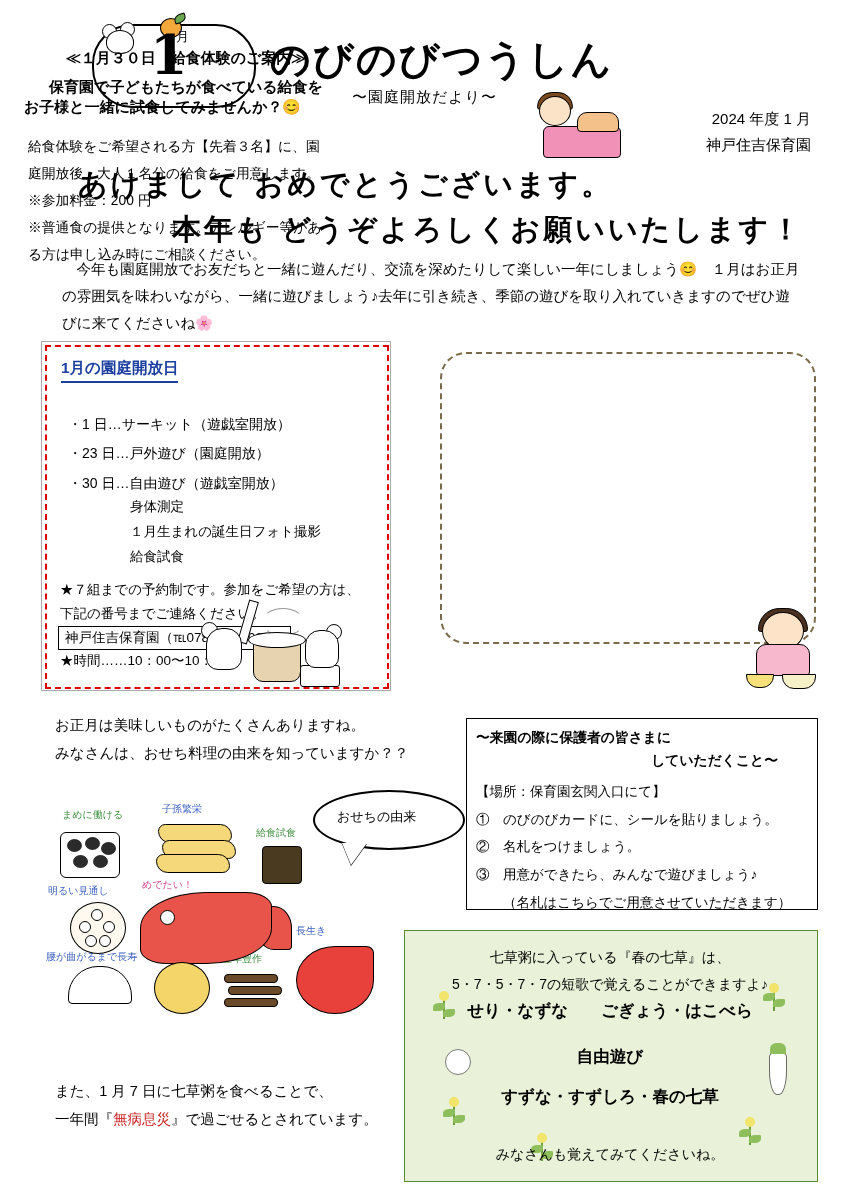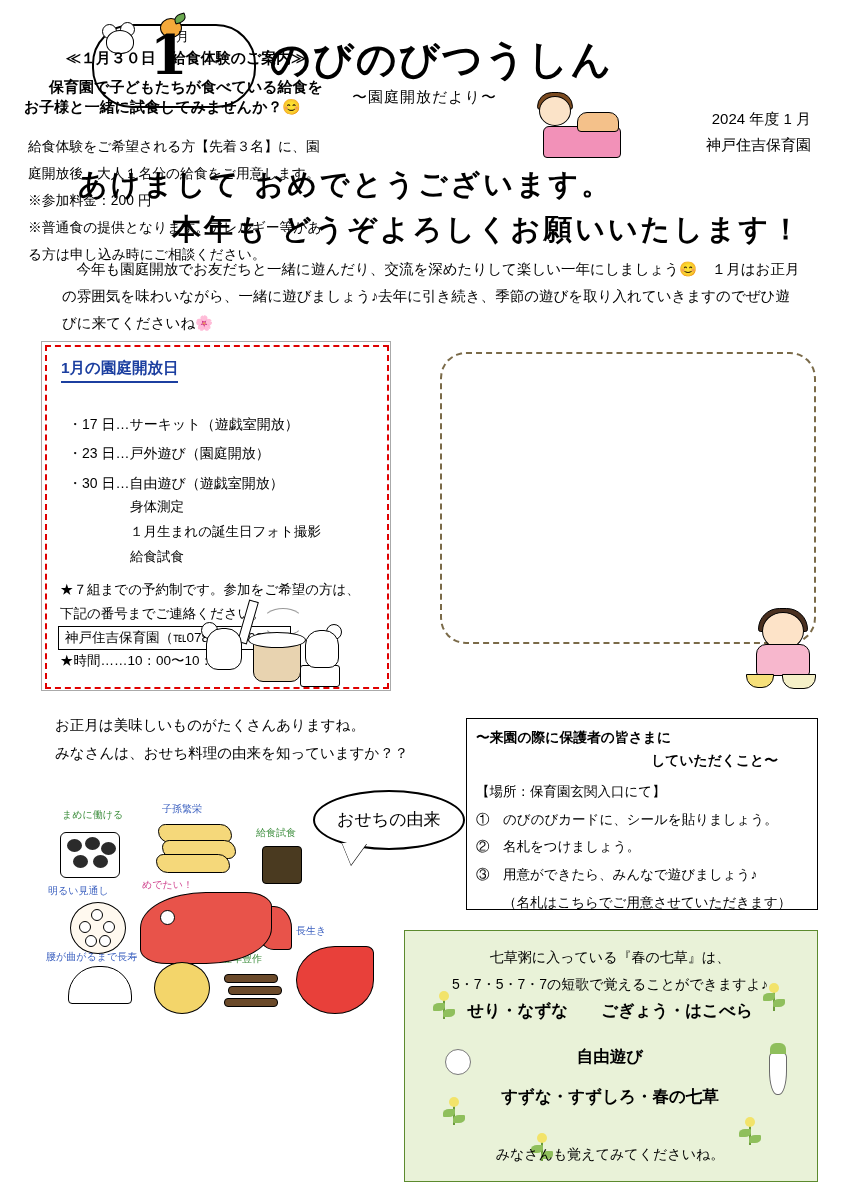--- a/index.html
+++ b/index.html
@@ -407,21 +407,21 @@
     position: absolute;
     left: 313px; top: 790px;
     width: 148px; height: 56px;
     border: 2px solid #000;
     border-radius: 50%;
     background: #fff;
   }
   .bubble-text {
     position: absolute;
     left: 337px; top: 808px;
-    font-size: 17px;
+    font-size: 13px;
   }
   .bubble-tail {
     position: absolute;
     left: 342px; top: 843px;
     width: 0; height: 0;
     border-left: 9px solid transparent;
     border-right: 16px solid transparent;
     border-top: 22px solid #fff;
     filter: drop-shadow(0 1px 0 #000);
   }
@@ -647,21 +647,21 @@
   </div>
 
   <div class="greet1">あけまして おめでとうございます。</div>
   <div class="greet2">本年も どうぞよろしくお願いいたします！</div>
   <div class="intro">　今年も園庭開放でお友だちと一緒に遊んだり、交流を深めたりして楽しい一年にしましょう😊　１月はお正月の雰囲気を味わいながら、一緒に遊びましょう♪去年に引き続き、季節の遊びを取り入れていきますのでぜひ遊びに来てくださいね🌸</div>
 
   <div class="redbox-shadow"></div>
   <div class="redbox"></div>
   <div class="redbox-title">1月の園庭開放日</div>
   <div class="redbox-list">
-    <div>・17 日…サーキット（遊戯室開放）</div>
+    <div>・1 日…サーキット（遊戯室開放）</div>
     <div>・23 日…戸外遊び（園庭開放）</div>
     <div>・30 日…自由遊び（遊戯室開放）</div>
   </div>
   <div class="redbox-sub">
     <div>身体測定</div>
     <div>１月生まれの誕生日フォト撮影</div>
     <div>給食試食</div>
   </div>
   <div class="redbox-note">★７組までの予約制です。参加をご希望の方は、下記の番号までご連絡ください。</div>
   <div class="phone-box">神戸住吉保育園（℡078-858-6080）</div>
@@ -749,20 +749,26 @@
     <div class="kamaboko"></div>
     <div class="kuri"></div>
     <div class="gobo">
       <span class="gb" style="left:0; top:4px;"></span>
       <span class="gb" style="left:4px; top:16px;"></span>
       <span class="gb" style="left:0; top:28px;"></span>
     </div>
     <div class="ebi"></div>
   </div>
 
+  <div class="nanakusa-text">
+    <div>また、1 月 7 日に七草粥を食べることで、</div>
+    <div>
+      <span>一年間『</span><span class="red-word">無病息災</span><span>』で過ごせるとされています。</span>
+    </div>
+  </div>
 
   <div class="notebox"></div>
   <div class="notebox-title">
     <span>〜来園の際に保護者の皆さまに</span>
     <span class="l2">していただくこと〜</span>
   </div>
   <div class="notebox-body">
     <div>【場所：保育園玄関入口にて】</div>
     <div>①　のびのびカードに、シールを貼りましょう。</div>
     <div>②　名札をつけましょう。</div>

